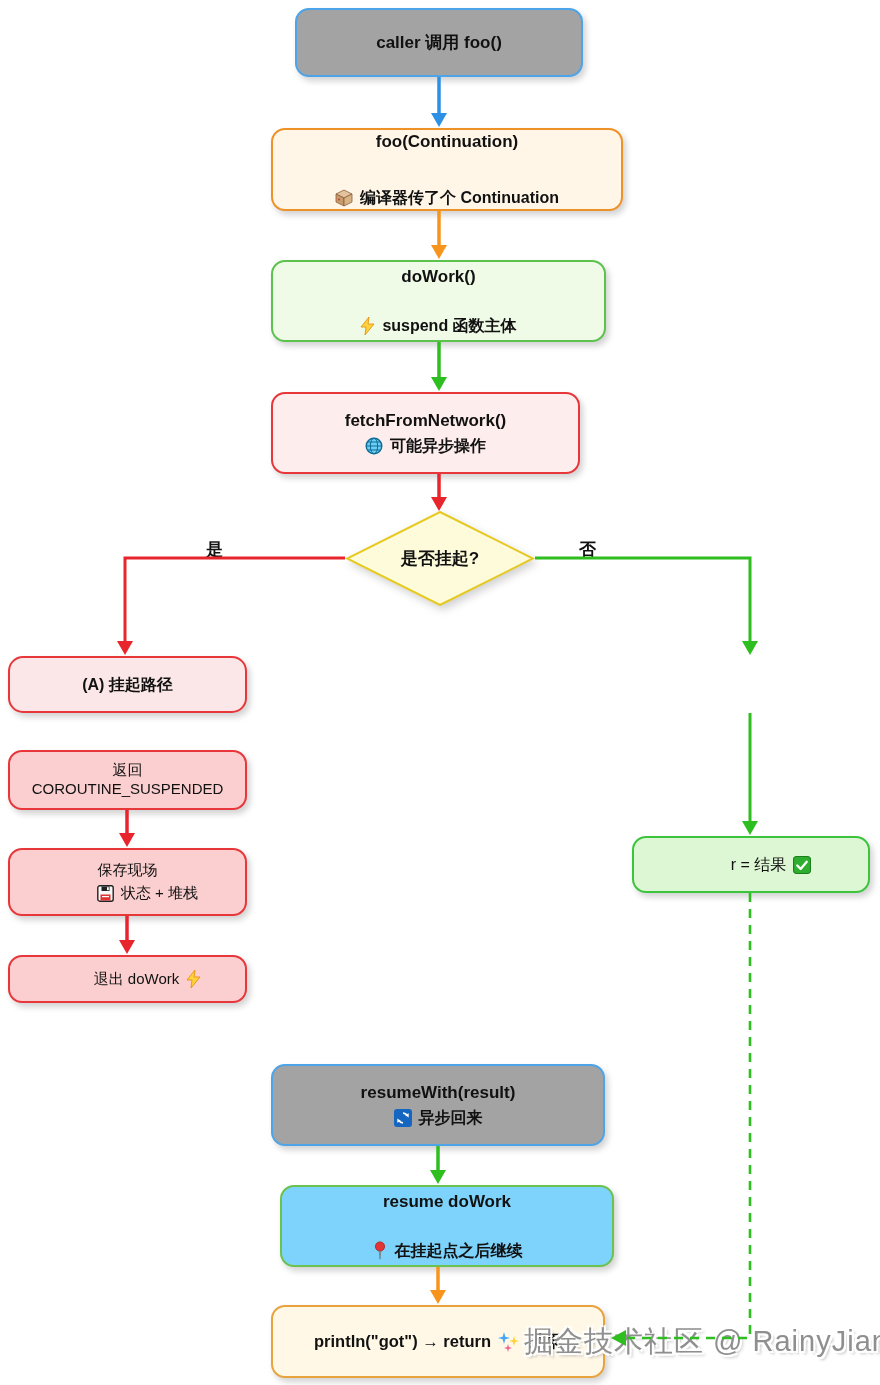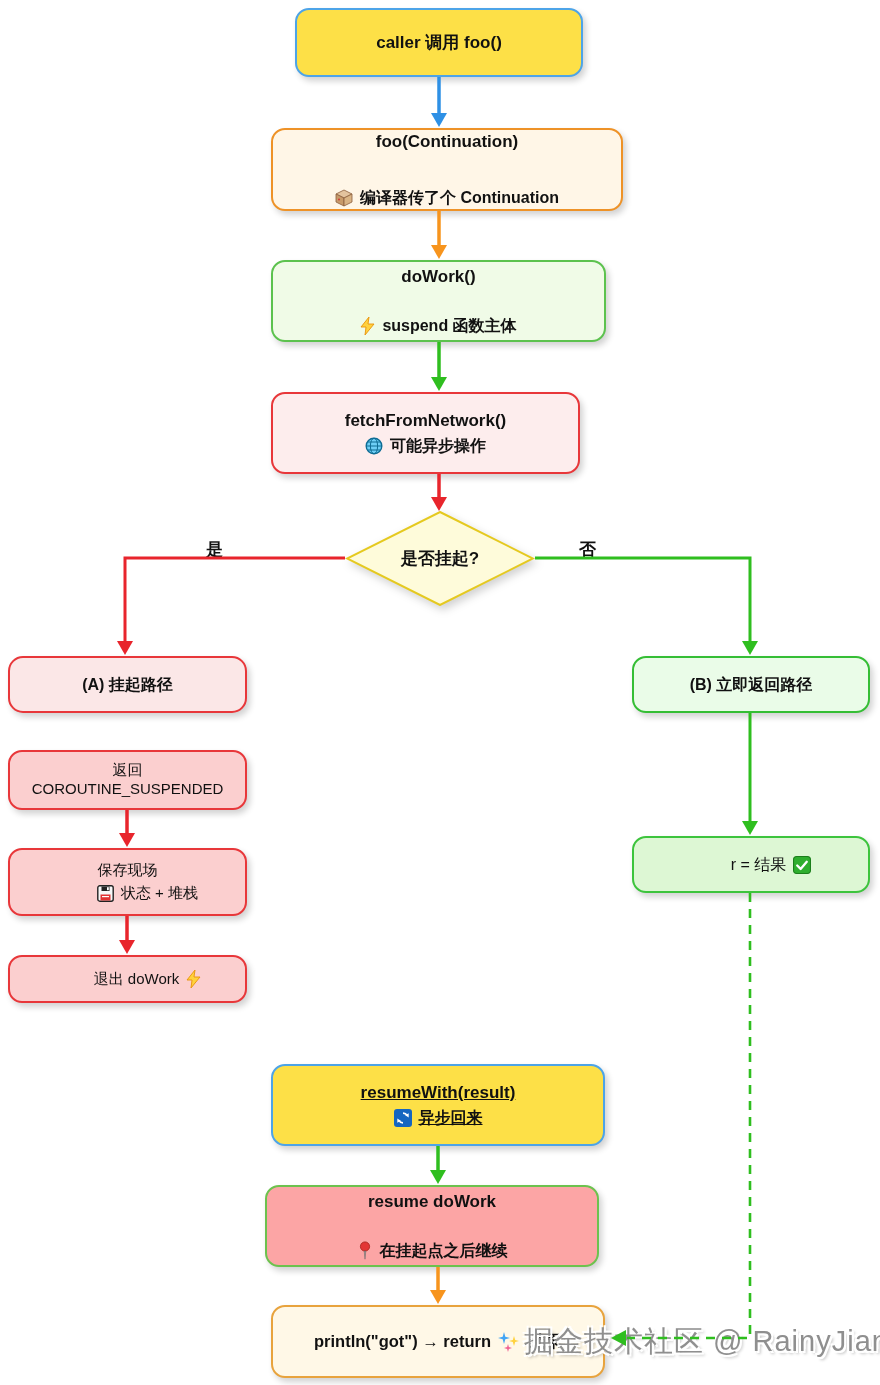--- a/index.html
+++ b/index.html
@@ -9,21 +9,21 @@
   }
   .node{
     position:absolute;box-sizing:border-box;border-radius:14px;border:2px solid;
     display:flex;flex-direction:column;align-items:center;justify-content:center;gap:4px;
     box-shadow:3px 4px 6px rgba(0,0,0,0.18);text-align:center;z-index:2;padding:4px 8px;
   }
   .title{font-weight:700;font-size:17px;line-height:1.25;}
   .line{display:flex;align-items:center;justify-content:center;gap:7px;font-weight:700;font-size:16px;line-height:1.25;}
   .line.normal{font-weight:400;font-size:15px;margin-left:40px;}
   .title.normal{font-weight:400;font-size:15px;}
-  .blue  {background:#fde047;border-color:#4DA4E8;}
+  .blue  {background:#a3a3a3;border-color:#4DA4E8;}
   .cream {background:#FFF6E7;border-color:#EE9227;}
   .green {background:#F0FBE7;border-color:#5CC24E;}
   .redbox{background:#FDEDED;border-color:#E8373A;}
   .pinkL {background:#FBE7E7;border-color:#E8373A;}
   .pink  {background:#FBCFCF;border-color:#E8373A;}
   .mint  {background:#EAFCE8;border-color:#35BE35;}
   .mint2 {background:#DDF7D4;border-color:#3DC43D;}
   .cream2{background:#FFF8E7;border-color:#E8A33D;}
   .diamond-wrap{position:absolute;z-index:2;filter:drop-shadow(3px 4px 4px rgba(0,0,0,0.18));text-decoration:underline;}
   .diamond-wrap .dlabel{position:absolute;inset:0;display:flex;align-items:center;justify-content:center;font-weight:700;font-size:17px;}
@@ -126,53 +126,50 @@
     <div class="line normal">
       <span>退出 doWork</span>
       <span class="ic">
         <svg width="15" height="18" viewBox="0 0 15 18">
             <polygon points="9,0 1,10 6,10 5,18 14,7 8,7" fill="#FFD23E" stroke="#E8920A" stroke-width="0.9"></polygon>
           </svg>
       </span>
     </div>
   </div>
 
-  <div class="node mint" style="left:632px;top:656px;width:238px;height:57px;">
-    <div class="title" style="font-size:16px;">(B) 立即返回路径</div>
-  </div>
 
   <div class="node mint2" style="left:632px;top:836px;width:238px;height:57px;">
     <div class="line normal" style="font-size:16px;">
       <span>r = 结果</span>
       <span class="ic">
         <svg width="18" height="18" viewBox="0 0 17 17">
             <rect x="0.5" y="0.5" width="16" height="16" rx="3" fill="#2EAE2E" stroke="#1B7E1B" stroke-width="1"></rect>
             <path d="M4 9 L7.2 12.2 L13 5.5" fill="none" stroke="#fff" stroke-width="2.2" stroke-linecap="round" stroke-linejoin="round"></path>
           </svg>
       </span>
     </div>
   </div>
 
-  <div class="node blue" style="left:271px;top:1064px;width:334px;height:82px;text-decoration:underline;">
+  <div class="node blue" style="left:271px;top:1064px;width:334px;height:82px;">
     <div class="title">resumeWith(result)</div>
     <div class="line">
       <span class="ic">
         <svg width="18" height="18" viewBox="0 0 18 18">
             <rect x="0" y="0" width="18" height="18" rx="3" fill="#1566C0"></rect>
             <path d="M9 4.2 a4.8 4.8 0 0 1 4.2 2.4" stroke="#fff" stroke-width="1.8" fill="none"></path>
             <polygon points="14.7,4.2 14.7,8.4 11.2,6.2" fill="#fff"></polygon>
             <path d="M9 13.8 a4.8 4.8 0 0 1 -4.2 -2.4" stroke="#fff" stroke-width="1.8" fill="none"></path>
             <polygon points="3.3,13.8 3.3,9.6 6.8,11.8" fill="#fff"></polygon>
           </svg>
       </span>
       <span>异步回来</span>
     </div>
   </div>
 
-  <div class="node green" style="left:265px;top:1185px;width:334px;height:82px;background:#fca5a5;border-color:#6CC24E;gap:28px;">
+  <div class="node green" style="left:280px;top:1185px;width:334px;height:82px;background:#7dd3fc;border-color:#6CC24E;gap:28px;">
     <div class="title">resume doWork</div>
     <div class="line">
       <span class="ic">
         <svg width="16" height="19" viewBox="0 0 16 19">
             <circle cx="8" cy="5.5" r="4.6" fill="#E33535" stroke="#A52019" stroke-width="0.8"></circle>
             <path d="M7.2 10 L8 18.2 L8.8 10 Z" fill="#9E9E9E" stroke="#616161" stroke-width="0.5"></path>
           </svg>
       </span>
       <span>在挂起点之后继续</span>
     </div>

